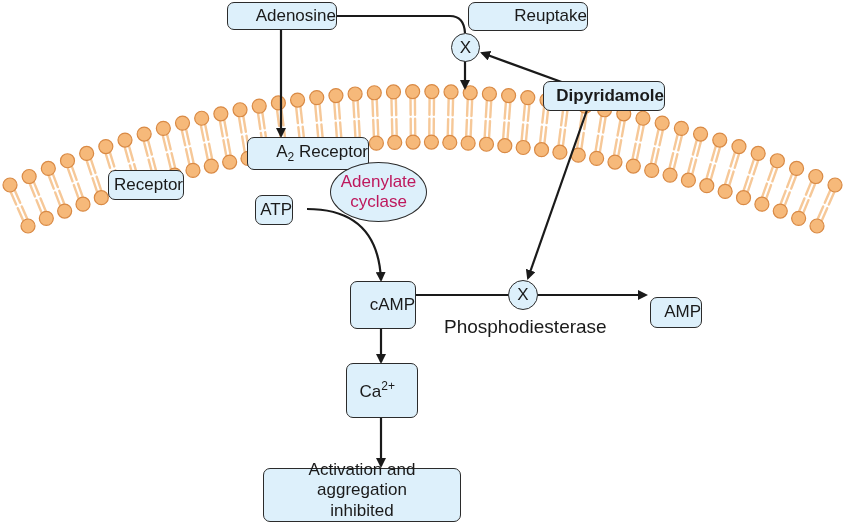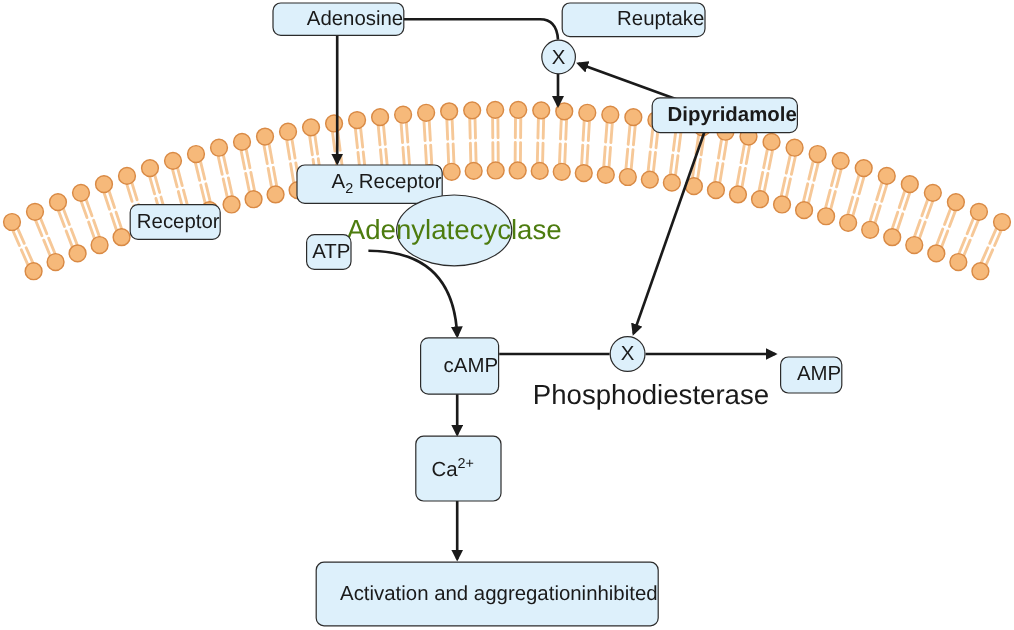--- a/index.html
+++ b/index.html
@@ -5,26 +5,26 @@
   html, body { margin: 0; padding: 0; background: #ffffff; }
   body { width: 845px; height: 525px; position: relative; overflow: hidden;
          font-family: "Liberation Sans", sans-serif; }
   #diagram { position: absolute; left: 0; top: 0; }
   .box { position: absolute; background: #ddf0fb; border: 1.5px solid #2b2b2b;
          border-radius: 7px; box-sizing: border-box; display: flex;
          align-items: center; justify-content: flex-end; text-align: center;
          font-size: 17px; color: #1a1a1a; line-height: 1.2; }
   .ellipse { position: absolute; background: #ddf0fb; border: 1.5px solid #2b2b2b;
              border-radius: 50%; box-sizing: border-box; display: flex;
-             flex-direction: row; align-items: center; justify-content: center;
-             font-size: 23px; color: #4d7c0f; line-height: 1.2; }
+             flex-direction: column; align-items: center; justify-content: center;
+             font-size: 17px; color: #be185d; line-height: 1.2; }
   .xcircle { position: absolute; background: #ddf0fb; border: 1.5px solid #2b2b2b;
              border-radius: 50%; box-sizing: border-box; display: flex;
              align-items: center; justify-content: center; font-size: 17px; color: #1a1a1a; }
-  .label { position: absolute; font-size: 23px; color: #1a1a1a; }
+  .label { position: absolute; font-size: 19px; color: #1a1a1a; }
   sub { font-size: 12px; vertical-align: -4px; }
   sup { font-size: 12px; vertical-align: 7px; }
 </style>
 </head>
 <body>
 
 <svg id="diagram" width="845" height="525" viewBox="0 0 845 525" xmlns="http://www.w3.org/2000/svg">
   <defs>
     <marker id="arrowhead" markerWidth="10" markerHeight="10" refX="8" refY="5" orient="auto" markerUnits="userSpaceOnUse">
       <path d="M0,0 L10,5 L0,10 Z" fill="#1a1a1a"></path>
@@ -367,16 +367,16 @@
 <div class="label" style="left:444px;top:316px;">Phosphodiesterase</div>
 
 <div class="box" style="left:650px;top:297px;width:52px;height:31px;">
   <span>AMP</span>
 </div>
 
 <div class="box" style="left:346px;top:363px;width:72px;height:55px;padding-right:22px;">
   <span><span>Ca</span><sup>2+</sup></span>
 </div>
 
-<div class="box" style="left:263px;top:468px;width:286px;height:54px;flex-direction:row;">
+<div class="box" style="left:263px;top:468px;width:198px;height:54px;flex-direction:column;">
   <span>Activation and aggregation</span>
   <span>inhibited</span>
 </div>
 
 </body></html>

